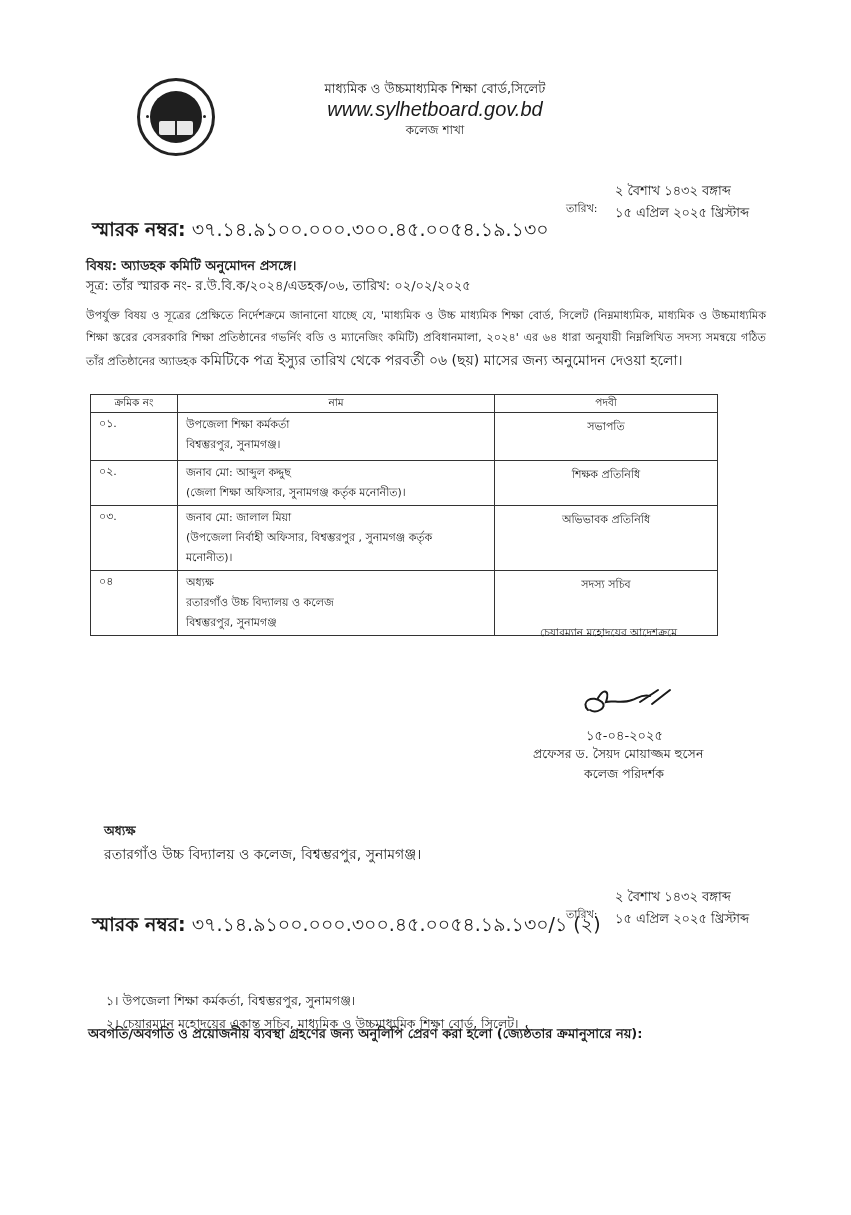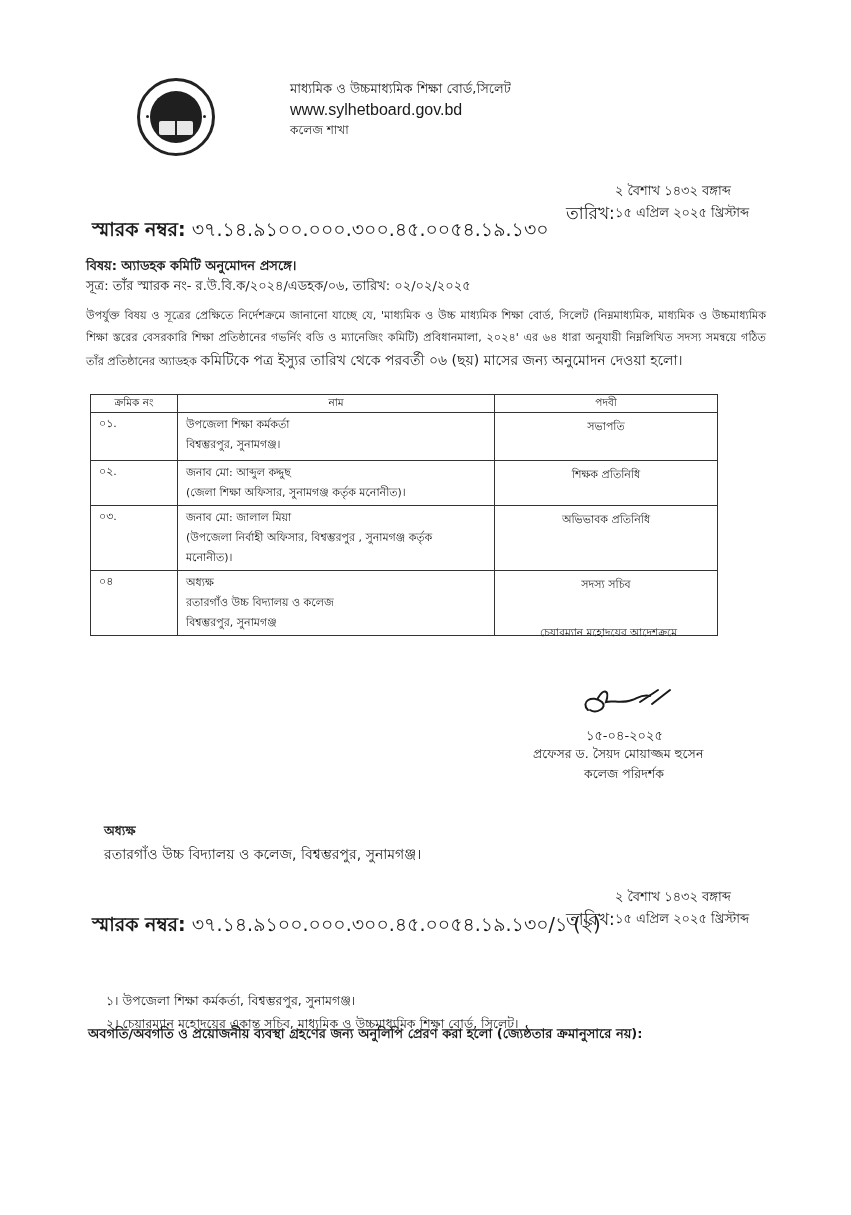--- a/index.html
+++ b/index.html
@@ -19,25 +19,25 @@
     position: relative; overflow: hidden;
   }
   .logo-book {
     position: absolute; left: 9px; bottom: 8px; width: 34px; height: 14px;
     background: #e8e8e8; border-radius: 2px;
   }
   .logo-book:after {
     content: ""; position: absolute; left: 16px; top: 0; width: 2px; height: 14px; background: #222;
   }
   .logo-dot { position: absolute; width: 3px; height: 3px; border-radius: 50%; background: #222; }
-  .header-block { left: 290px; top: 78px; width: 290px; text-align: left; line-height: 21px; }
+  .header-block { left: 290px; top: 78px; width: 290px; text-align: center; line-height: 21px; }
   .header-block .org { font-size: 13px; }
-  .header-block .site { font-size: 16px; font-family: "Liberation Sans", sans-serif; }
+  .header-block .site { font-size: 20px; font-family: "Liberation Sans", sans-serif; font-style: italic; }
   .header-block .branch { font-size: 12px; }
-  .date-label { font-size: 17px; text-align: right; }
+  .date-label { font-size: 11px; text-align: right; }
   .date-lines { font-size: 13px; line-height: 22px; }
   .memo { font-size: 19px; }
   .memo b { font-weight: bold; }
   .subject { left: 86px; top: 256px; font-size: 13px; }
   .ref { left: 86px; top: 276px; font-size: 13px; }
   .para {
     left: 86px; top: 305px; width: 680px; font-size: 11.2px; line-height: 22px;
     text-align: justify;
   }
   .para .big { font-size: 14px; }

